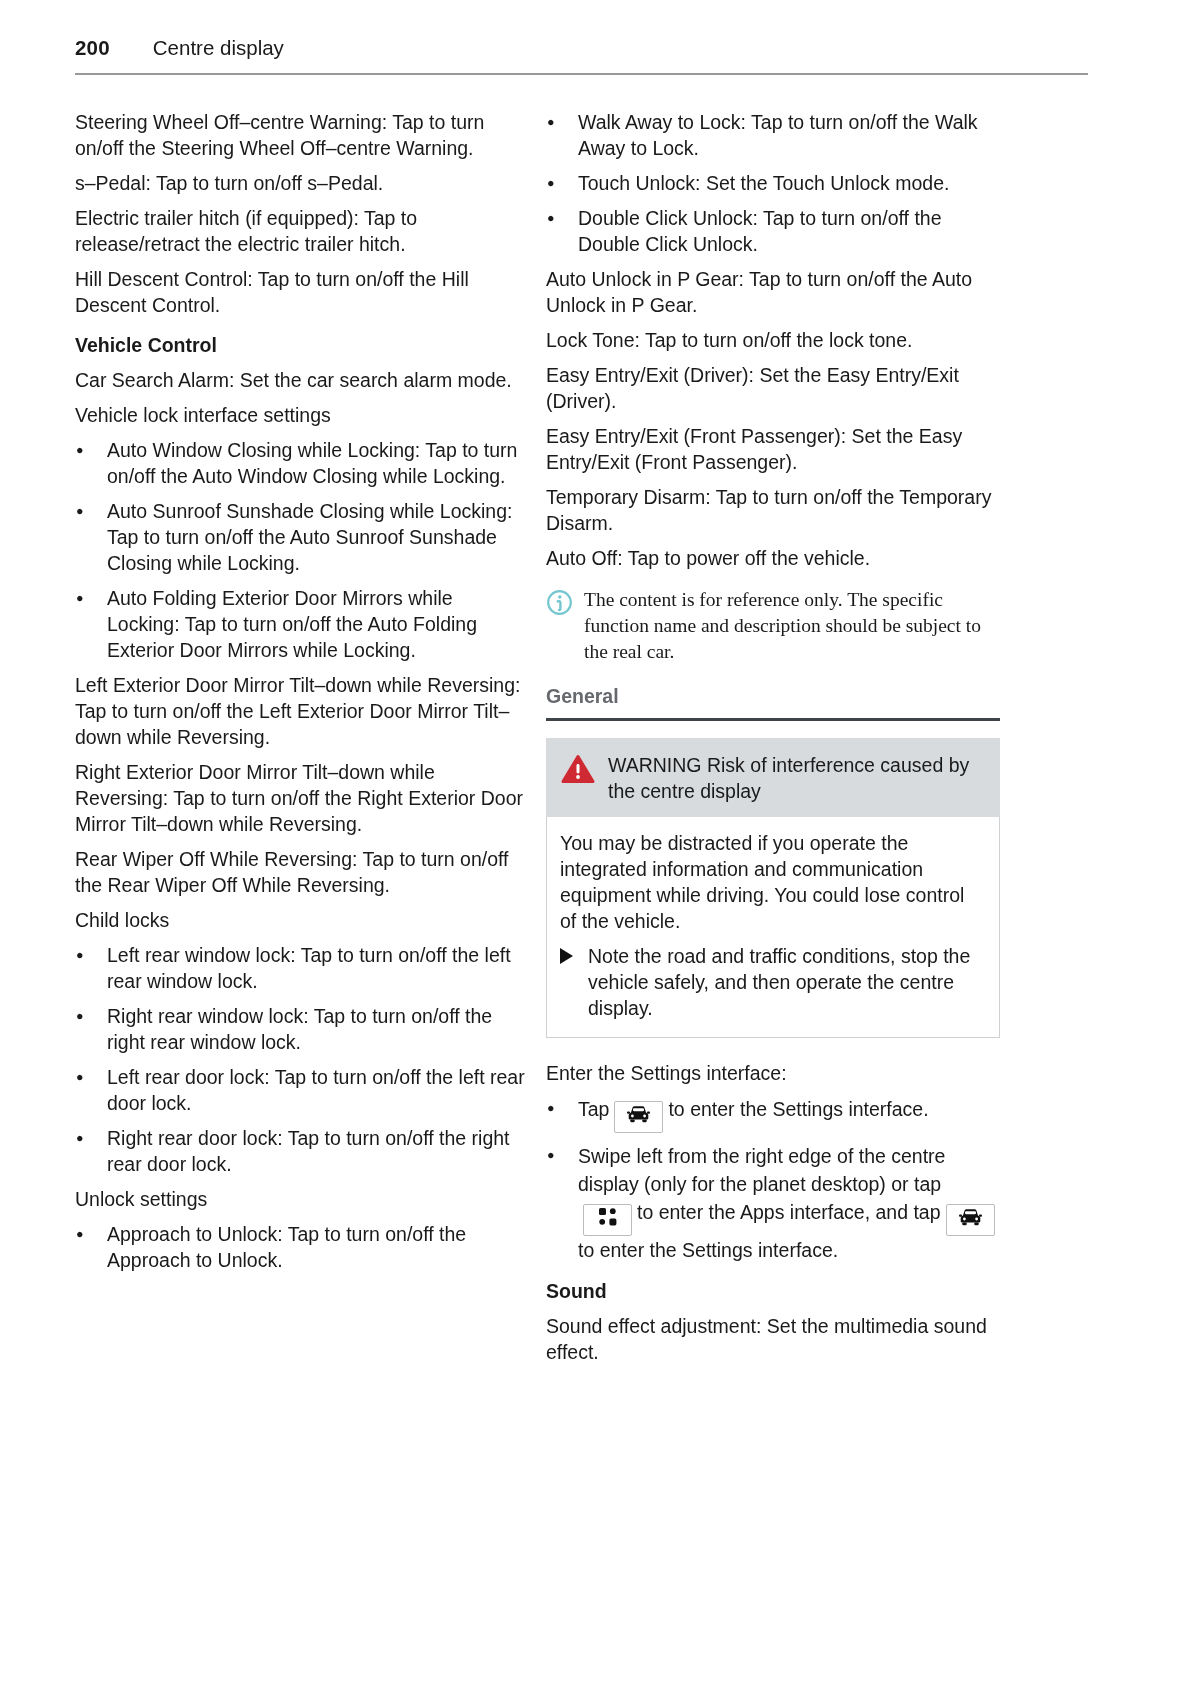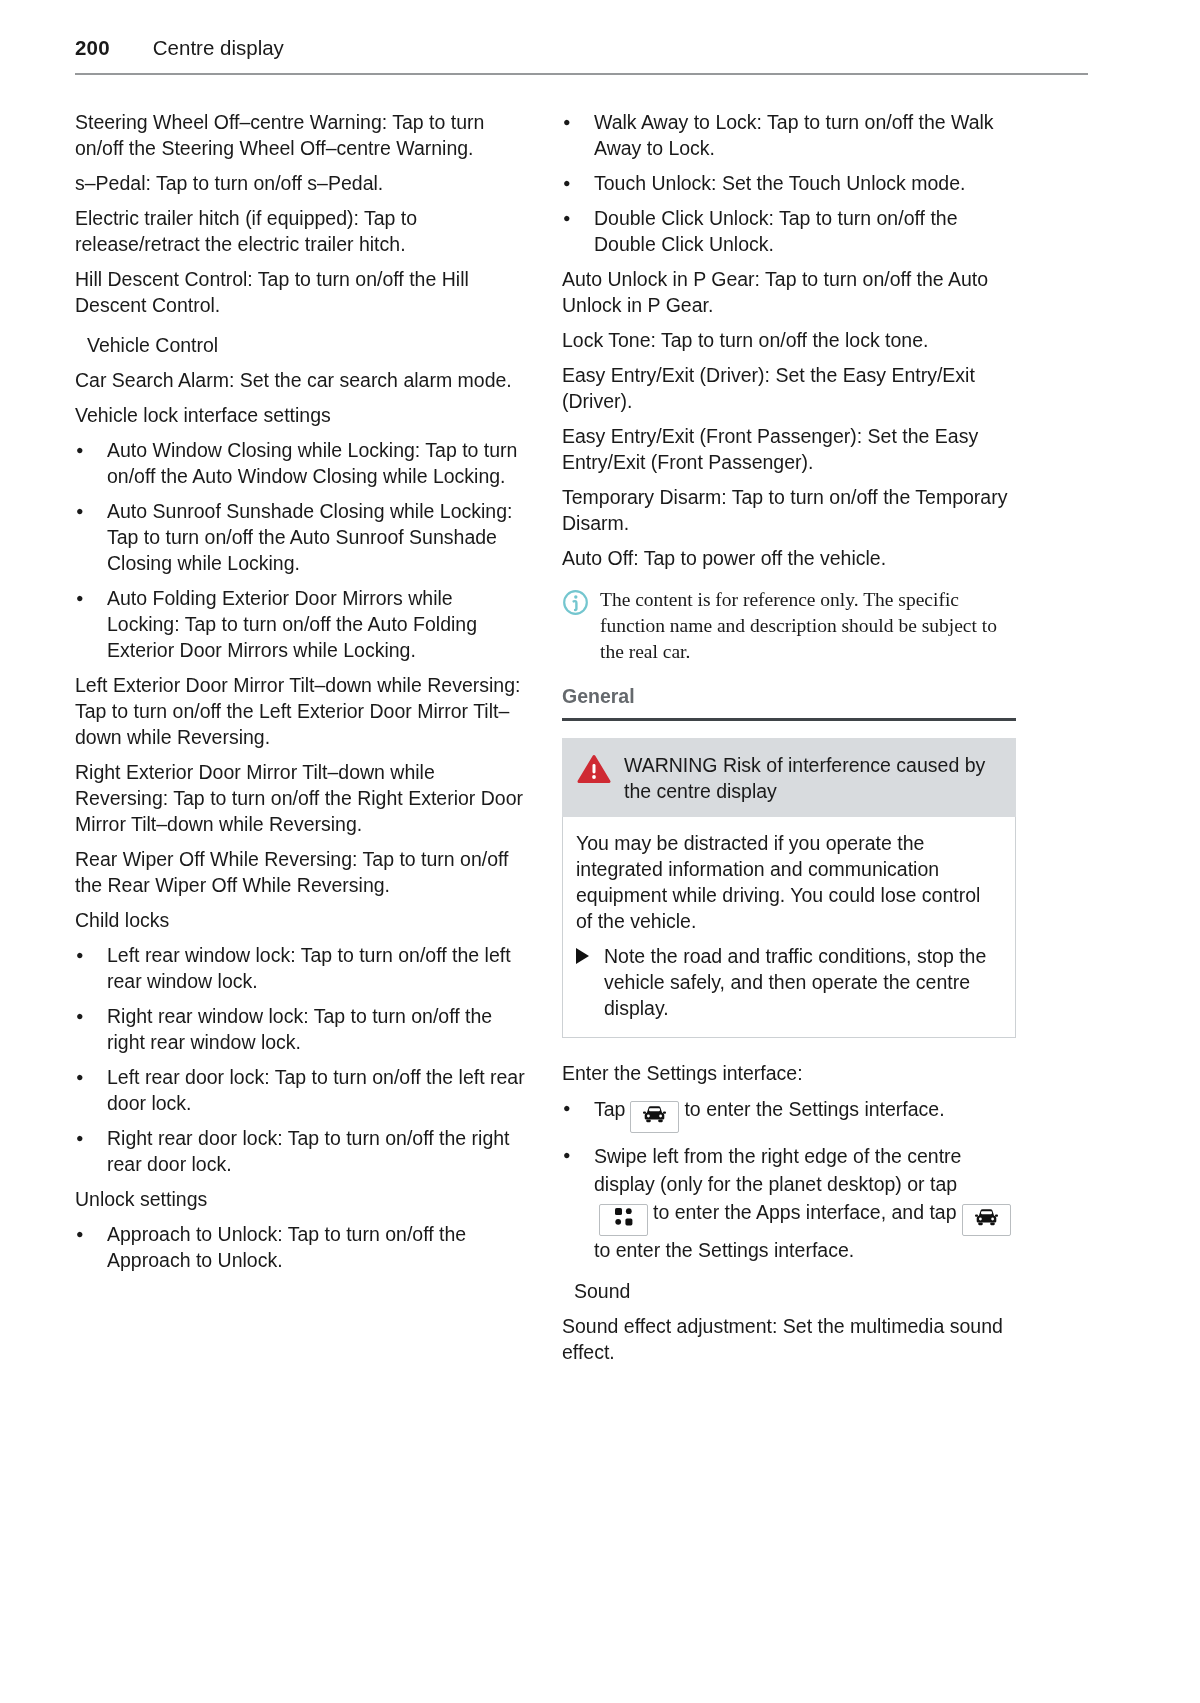--- a/index.html
+++ b/index.html
@@ -12,26 +12,26 @@
     --info-teal:#74c6cf;
     --icon-box-border:#b9bdc0;
   }
   html,body{margin:0;padding:0;background:#ffffff;}
   body{width:1200px;height:1703px;overflow:hidden;
        font-family:"Liberation Sans",sans-serif;color:var(--text);}
   .page{box-sizing:border-box;width:1200px;height:1703px;padding:36px 112px 0 75px;}
   .header{display:flex;align-items:baseline;gap:43px;font-size:20.5px;}
   .page-number{font-weight:bold;letter-spacing:.2px;}
   .header-rule{height:2px;background:var(--header-rule);margin-top:13px;}
-  .columns{display:flex;gap:37px;margin-top:34px;}
+  .columns{display:flex;gap:21px;margin-top:34px;}
   .col{font-size:19.5px;line-height:26px;}
   .col.left{width:450px;flex:none;}
   .col.right{width:454px;flex:none;}
   .para{margin:0 0 9px 0;}
-  .subheading{font-weight:normal;margin:14px 0 9px 12px;}
+  .subheading{font-weight:bold;margin:14px 0 9px 0;}
   .bullet-row{display:flex;margin:0 0 9px 0;}
   .bullet-marker{flex:none;width:31px;font-size:12.5px;line-height:26px;padding-left:1px;}
   .bullet-text{flex:1;}
   .note{display:flex;gap:11px;margin:16px 0 10px 0;font-family:Liberation Serif, serif;}
   .note-icon{flex:none;margin-top:2px;}
   .section-heading{color:var(--section-heading);font-weight:bold;margin:18px 0 0 0;}
   .section-rule{height:3px;background:var(--section-rule);margin:9px 0 17px 0;}
   .warning{margin:0 0 22px 0;}
   .warning-head{background:var(--warning-band);display:flex;gap:13px;padding:14px 15px 13px 15px;}
   .warning-head-icon{flex:none;margin-top:2px;}

